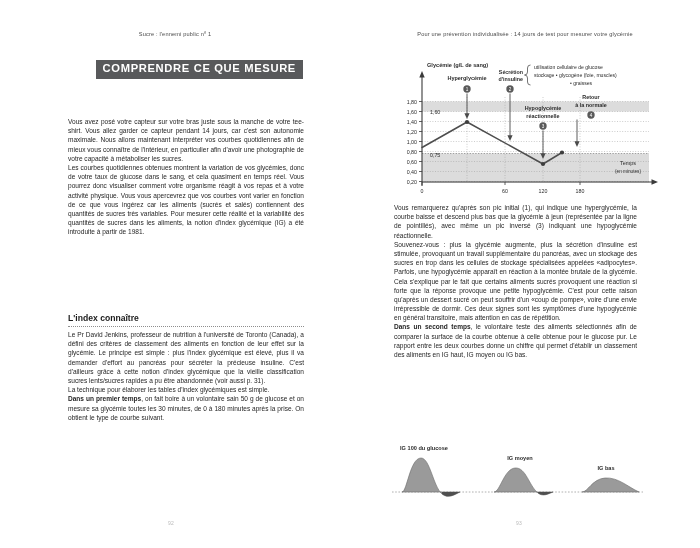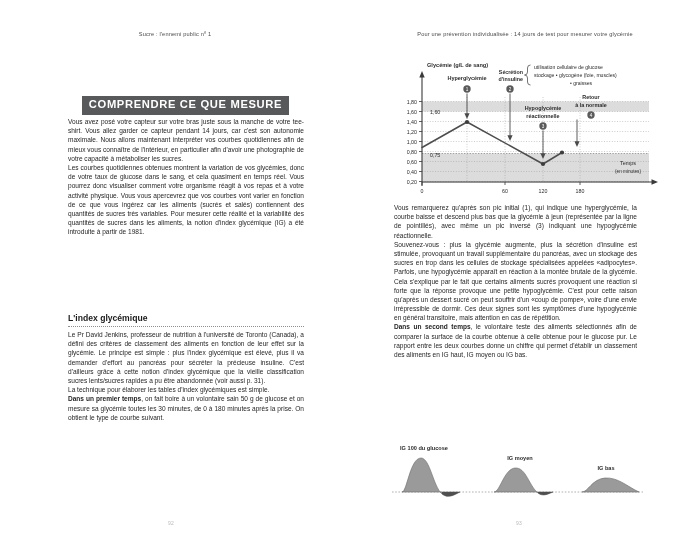--- a/index.html
+++ b/index.html
@@ -40,21 +40,21 @@
     display: inline-block;
     background: #58595b;
     color: #ffffff;
     font-weight: bold;
     font-size: 11.2px;
     letter-spacing: .65px;
     padding: 3.5px 7px 4.5px 7px;
     line-height: 1;
     white-space: nowrap;
   }
-  .title-row { text-align: center; margin-top: 36px; }
+  .title-row { text-align: right; }
   .title-row.second { text-align: center; margin-top: 3px; padding-right: 8px;}
 
   
   .col {
     position: absolute;
     font-size: 6.55px;
     line-height: 1.405;
     text-align: justify;
     color: #262626;
     hyphens: none;
@@ -118,21 +118,21 @@
     <div class="title-row">
       <span class="title-line">COMPRENDRE CE QUE MESURE</span>
     </div>
   </div>
 
   <div class="col left">
     <p>Vous avez posé votre capteur sur votre bras juste sous la manche de votre tee-shirt. Vous allez garder ce capteur pendant 14 jours, car c'est son autonomie maximale. Nous allons maintenant interpréter vos courbes quotidiennes afin de mieux vous connaître de l'intérieur, en particulier afin d'avoir une photographie de votre capacité à métaboliser les sucres.</p>
     <p>Les courbes quotidiennes obtenues montrent la variation de vos glycémies, donc de votre taux de glucose dans le sang, et cela quasiment en temps réel. Vous pourrez donc visualiser comment votre organisme réagit à vos repas et à votre activité physique. Vous vous apercevrez que vos courbes vont varier en fonction de ce que vous ingérez car les aliments (sucrés et salés) contiennent des quantités de sucres très variables. Pour mesurer cette réalité et la variabilité des quantités de sucres dans les aliments, la notion d'index glycémique (IG) a été introduite à partir de 1981.</p>
   </div>
 
-  <div class="subhead">L'index glycémique</div>
+  <div class="subhead">L'index connaître</div>
 
   <div class="col left2">
     <p>Le Pr David Jenkins, professeur de nutrition à l'université de Toronto (Canada), a défini des critères de classement des aliments en fonction de leur effet sur la glycémie. Le principe est simple : plus l'index glycémique est élevé, plus il va demander d'effort au pancréas pour sécréter la précieuse insuline. C'est d'ailleurs grâce à cette notion d'index glycémique que la vieille classification sucres lents/sucres rapides a pu être abandonnée (voir aussi p. 31).</p>
     <p>La technique pour élaborer les tables d'index glycémiques est simple.</p>
     <p><b>Dans un premier temps</b><span>, on fait boire à un volontaire sain 50 g de glucose et on mesure sa glycémie toutes les 30 minutes, de 0 à 180 minutes après la prise. On obtient le type de courbe suivant.</span></p>
   </div>
 
   <div class="chart-box">
     <svg class="chart-svg" width="296" height="140" viewBox="0 0 296 140">
 

